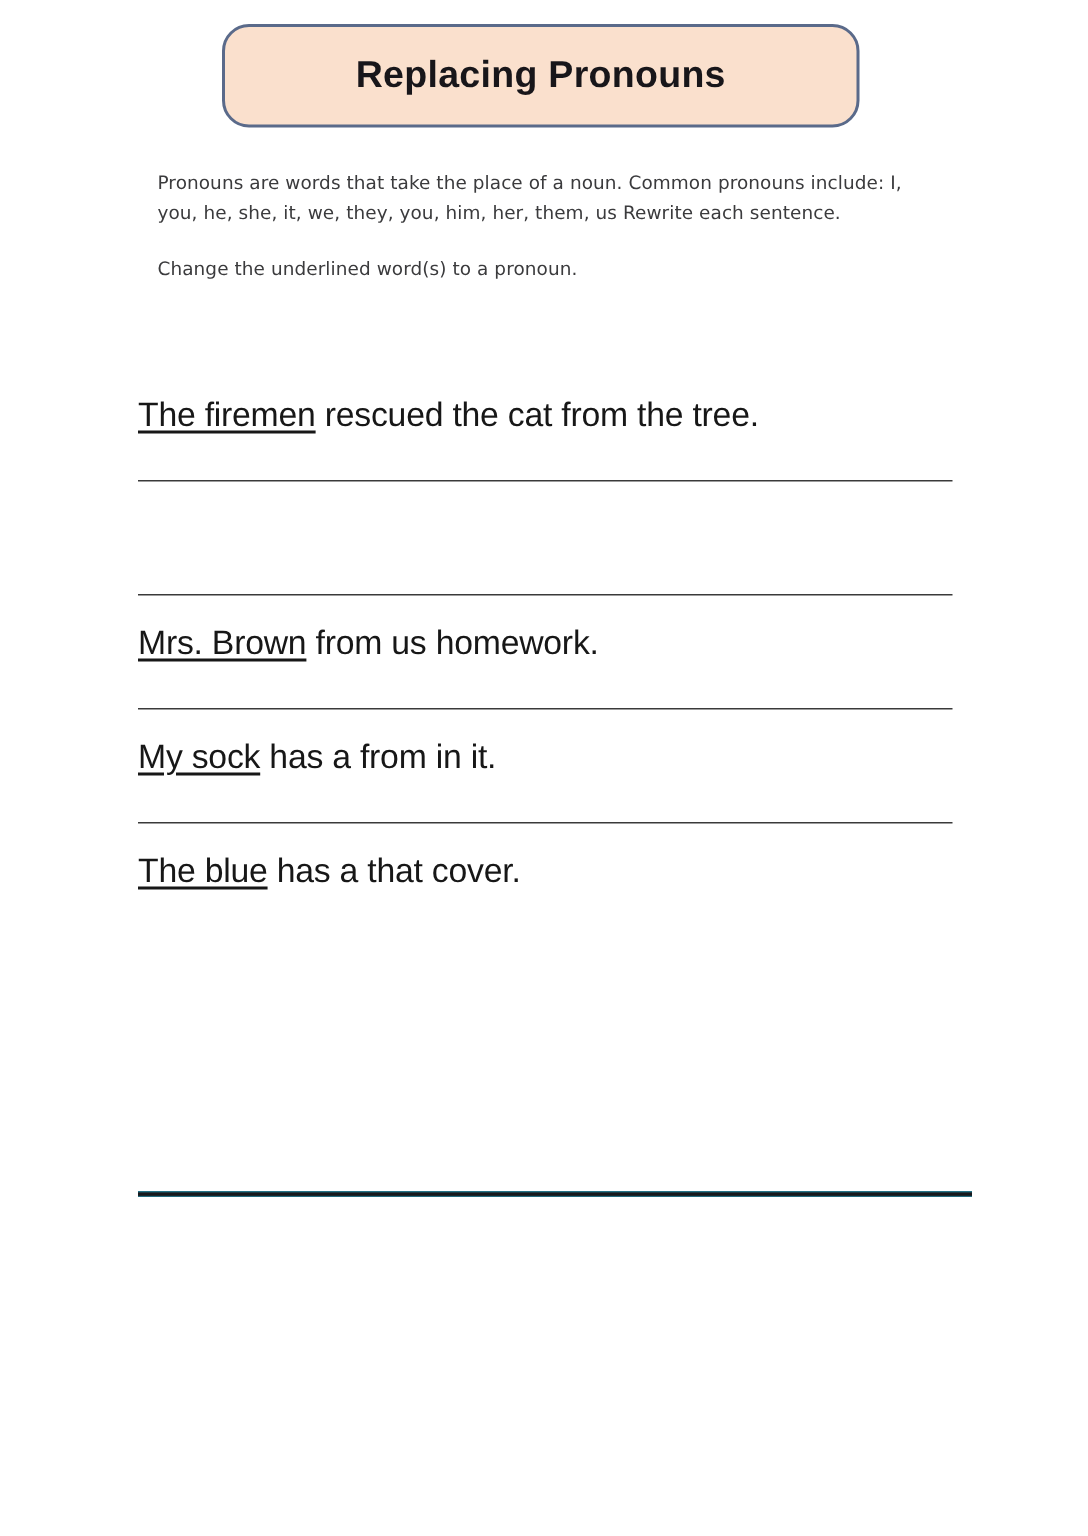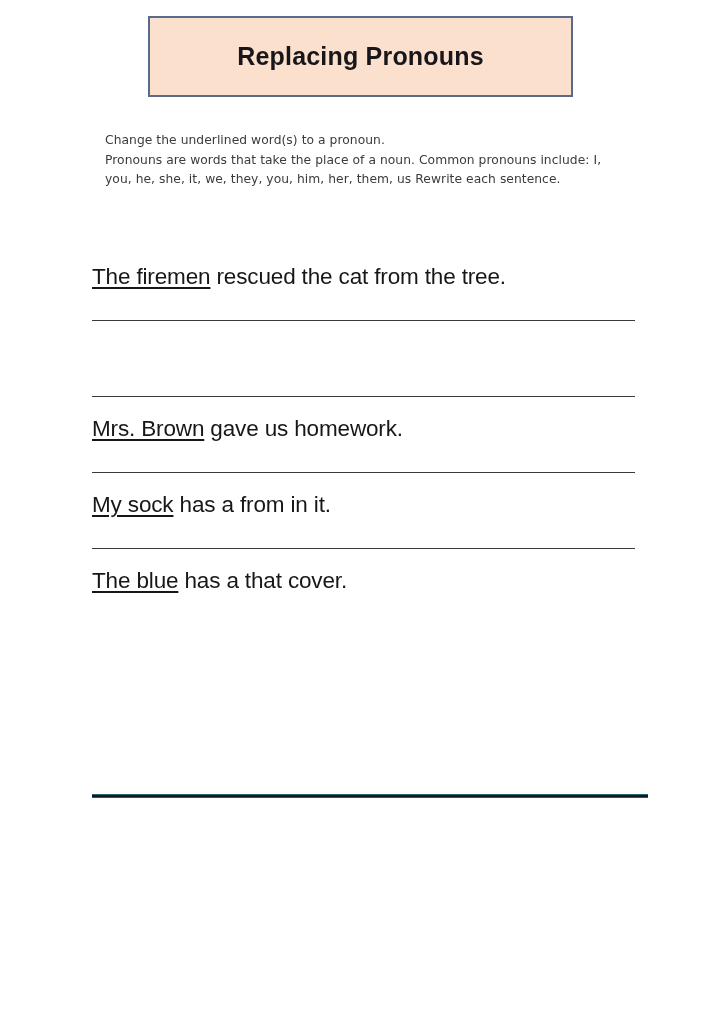--- a/index.html
+++ b/index.html
@@ -24,25 +24,25 @@
     height: 1024px;
     background: #ffffff;
   }
 
   
   .title-box {
     position: absolute;
     left: 148px;
     top: 16px;
     width: 425px;
-    height: 81px;
+    height: 69px;
     box-sizing: border-box;
     background: #fae0cd;
     border: 2px solid #5a6a8a;
-    border-radius: 0;
+    border-radius: 18px;
     display: flex;
     align-items: center;
     justify-content: center;
   }
 
   .title-text {
     font-family: "Liberation Sans Narrow", "Liberation Sans", sans-serif;
     font-weight: bold;
     font-size: 25px;
     letter-spacing: 0.2px;
@@ -124,34 +124,34 @@
 </head>
 <body>
 
 <div class="page">
 
   <div class="title-box">
     <span class="title-text">Replacing Pronouns</span>
   </div>
 
   <div class="instructions">
+    <p class="instr-para">Pronouns are words that take the place of a noun. Common pronouns include: I, you, he, she, it, we, they, you, him, her, them, us Rewrite each sentence.</p>
     <p class="instr-para second">Change the underlined word(s) to a pronoun.</p>
-    <p class="instr-para">Pronouns are words that take the place of a noun. Common pronouns include: I, you, he, she, it, we, they, you, him, her, them, us Rewrite each sentence.</p>
   </div>
 
   <div class="items" id="items-container">
       <div class="item">
         <div class="sentence"><span class="target">The firemen</span><span> rescued the cat from the tree.</span></div>
         <div class="answer-line"></div>
       </div>
       <div class="item">
         <div class="answer-line"></div>
       </div>
       <div class="item">
-        <div class="sentence"><span class="target">Mrs. Brown</span><span> gave us homework.</span></div>
+        <div class="sentence"><span class="target">Mrs. Brown</span><span> from us homework.</span></div>
         <div class="answer-line"></div>
       </div>
       <div class="item">
         <div class="sentence"><span class="target">My sock</span><span> has a from in it.</span></div>
         <div class="answer-line"></div>
       </div>
       <div class="item">
         <div class="sentence"><span class="target">The blue</span><span> has a that cover.</span></div>
       </div>
     </div>

